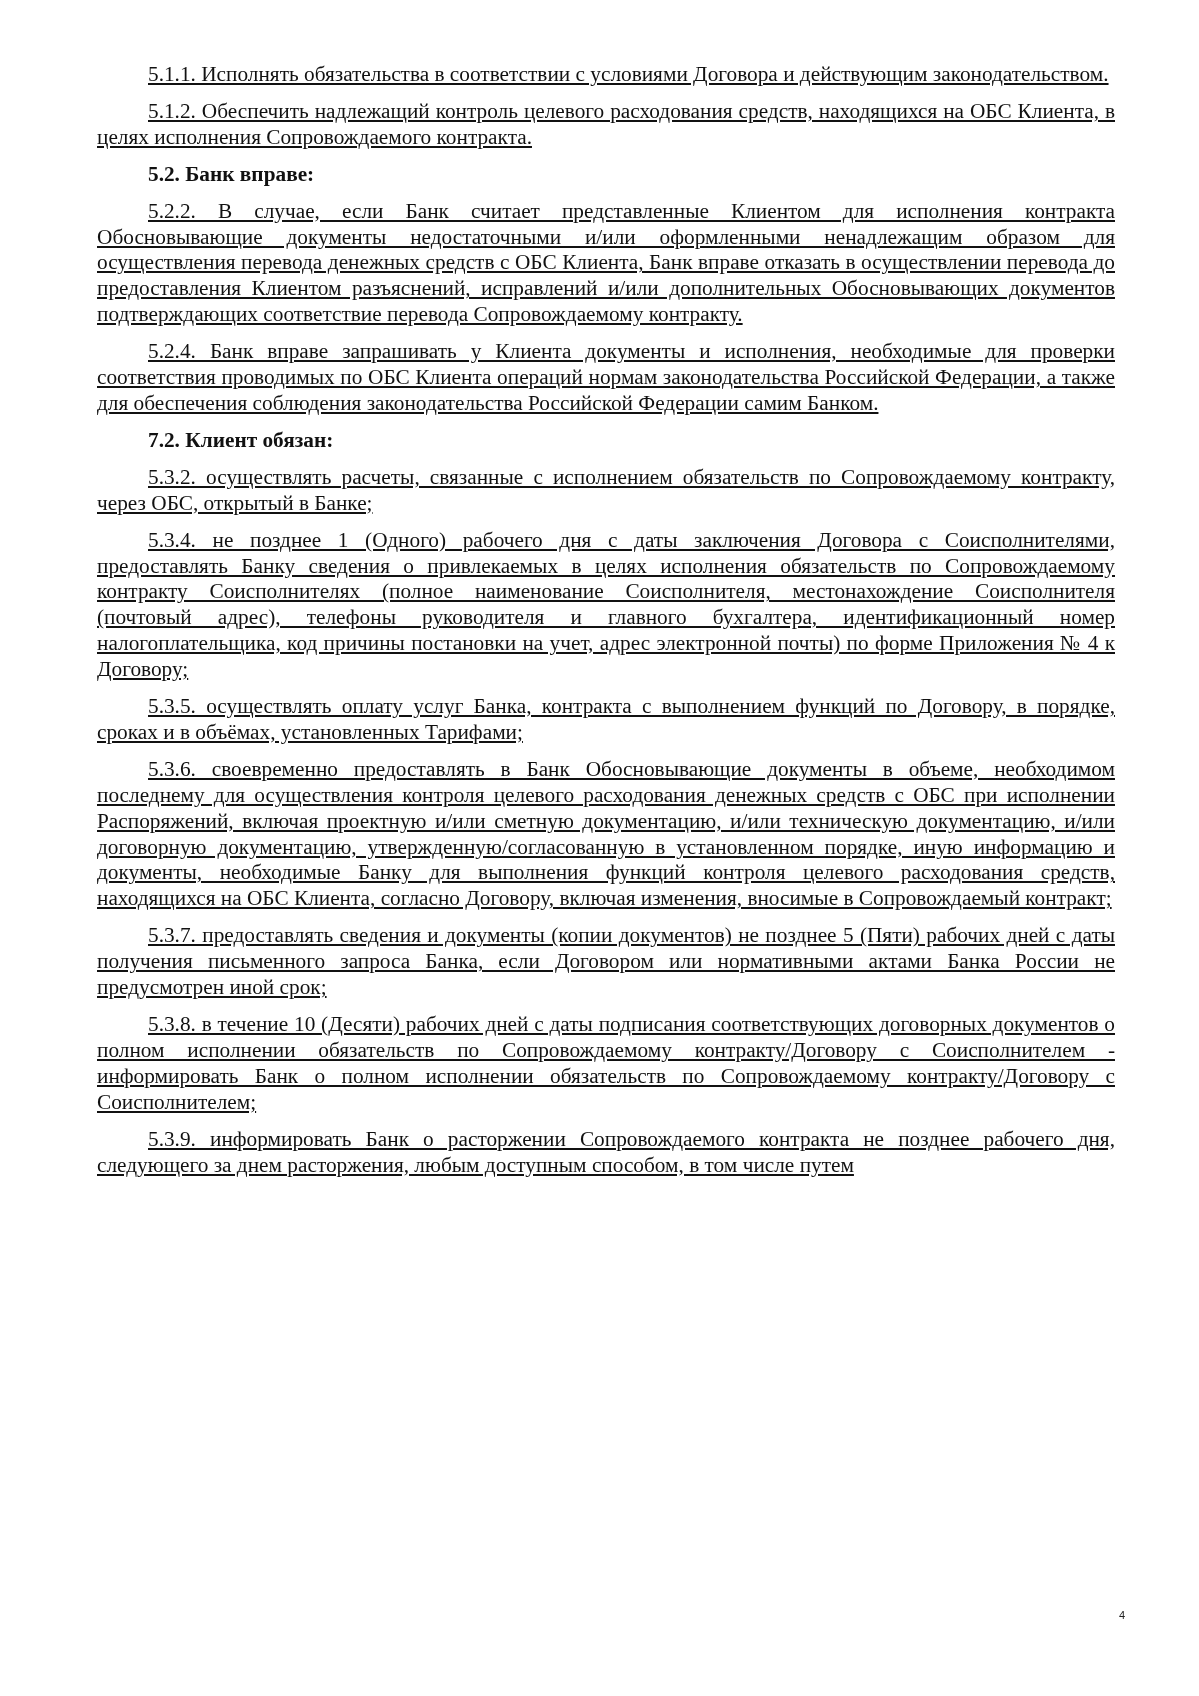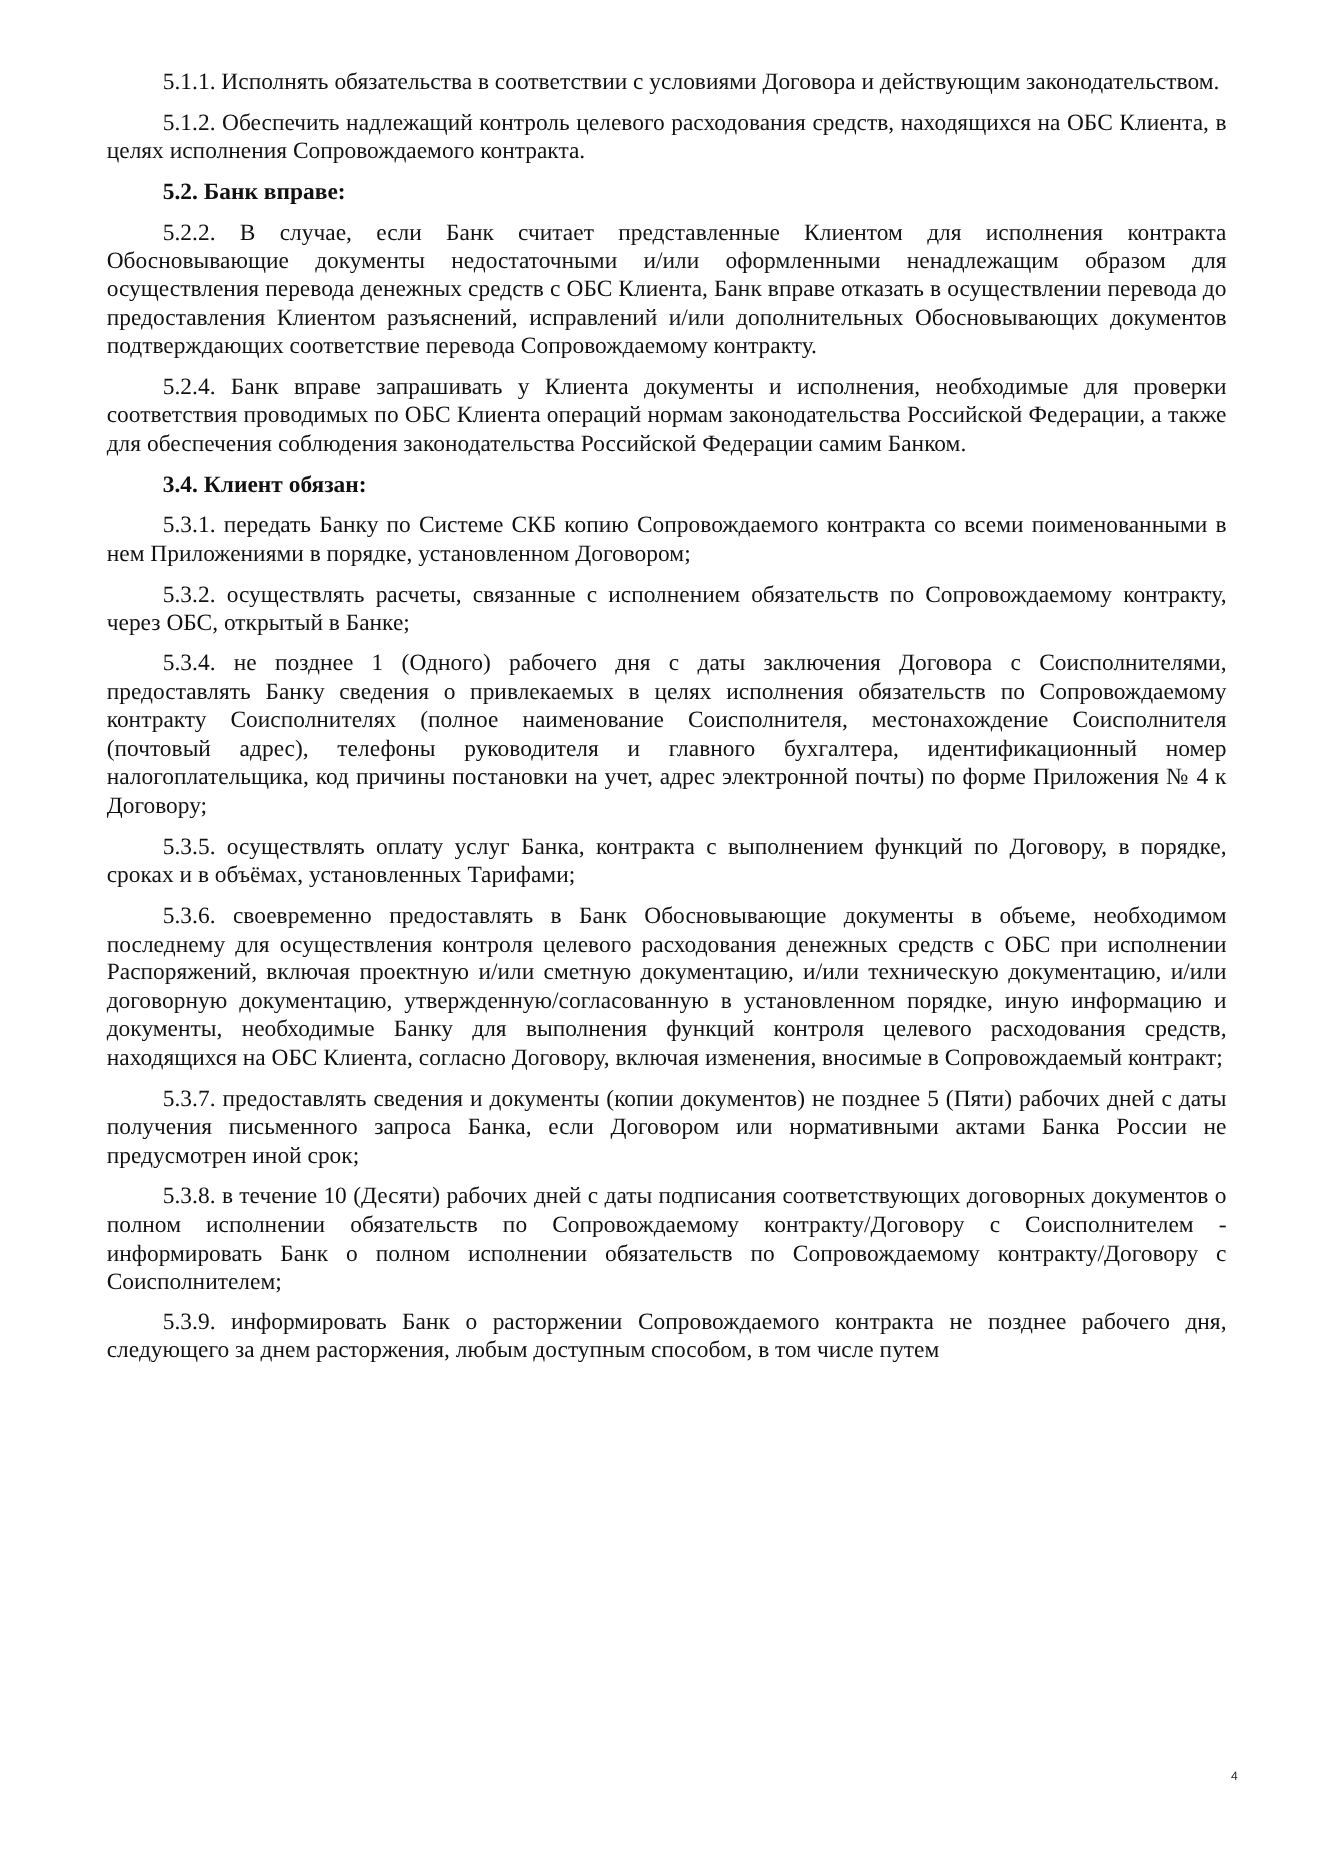--- a/index.html
+++ b/index.html
@@ -21,20 +21,21 @@
       top: 62px;
       width: 1030px;
     }
     .para {
       margin: 0 12px 11px 0;
       font-size: 21.3px;
       line-height: 25.9px;
       text-align: justify;
       text-indent: 51px;
       hyphens: none;
+      text-decoration: underline;
     }
     .para.narrow {
       margin-left: 4px;
       width: 1020px;
       text-align: left;
       line-height: 24.8px;
     }
     .heading {
       margin: 0 0 11px 0;
       font-size: 21.3px;
@@ -54,22 +55,21 @@
   </style>
 </head>
 <body>
 
 <div class="page">
   <p class="para">5.1.1. Исполнять обязательства в соответствии с условиями Договора и действующим законодательством.</p>
   <p class="para">5.1.2. Обеспечить надлежащий контроль целевого расходования средств, находящихся на ОБС Клиента, в целях исполнения Сопровождаемого контракта.</p>
   <p class="heading">5.2. Банк вправе:</p>
   <p class="para">5.2.2. В случае, если Банк считает представленные Клиентом для исполнения контракта Обосновывающие документы недостаточными и/или оформленными ненадлежащим образом для осуществления перевода денежных средств с ОБС Клиента, Банк вправе отказать в осуществлении перевода до предоставления Клиентом разъяснений, исправлений и/или дополнительных Обосновывающих документов подтверждающих соответствие перевода Сопровождаемому контракту.</p>
   <p class="para">5.2.4. Банк вправе запрашивать у Клиента документы и исполнения, необходимые для проверки соответствия проводимых по ОБС Клиента операций нормам законодательства Российской Федерации, а также для обеспечения соблюдения законодательства Российской Федерации самим Банком.</p>
-  <p class="heading">3.4. Клиент обязан:</p>
-  <p class="para">5.3.1. передать Банку по Системе СКБ копию Сопровождаемого контракта со всеми поименованными в нем Приложениями в порядке, установленном Договором;</p>
+  <p class="heading">7.2. Клиент обязан:</p>
   <p class="para">5.3.2. осуществлять расчеты, связанные с исполнением обязательств по Сопровождаемому контракту, через ОБС, открытый в Банке;</p>
   <p class="para">5.3.4. не позднее 1 (Одного) рабочего дня с даты заключения Договора с Соисполнителями, предоставлять Банку сведения о привлекаемых в целях исполнения обязательств по Сопровождаемому контракту Соисполнителях (полное наименование Соисполнителя, местонахождение Соисполнителя (почтовый адрес), телефоны руководителя и главного бухгалтера, идентификационный номер налогоплательщика, код причины постановки на учет, адрес электронной почты) по форме Приложения №  4 к Договору;</p>
   <p class="para">5.3.5. осуществлять оплату услуг Банка, контракта с выполнением функций по Договору, в порядке, сроках и в объёмах, установленных Тарифами;</p>
   <p class="para">5.3.6. своевременно предоставлять в Банк Обосновывающие документы в объеме, необходимом последнему для осуществления контроля целевого расходования денежных средств с ОБС при исполнении Распоряжений, включая проектную и/или сметную документацию, и/или техническую документацию, и/или договорную документацию, утвержденную/согласованную в установленном порядке, иную информацию и документы, необходимые Банку для выполнения функций контроля целевого расходования средств, находящихся на ОБС Клиента, согласно Договору, включая изменения, вносимые в Сопровождаемый контракт;</p>
   <p class="para">5.3.7. предоставлять сведения и документы (копии документов) не позднее 5 (Пяти) рабочих дней с даты получения письменного запроса Банка, если Договором или нормативными актами Банка России не предусмотрен иной срок;</p>
   <p class="para">5.3.8. в течение 10 (Десяти) рабочих дней с даты подписания соответствующих договорных документов о полном исполнении обязательств по Сопровождаемому контракту/Договору с Соисполнителем - информировать Банк о полном исполнении обязательств по Сопровождаемому контракту/Договору с Соисполнителем;</p>
   <p class="para">5.3.9. информировать Банк о расторжении Сопровождаемого контракта не позднее рабочего дня, следующего за днем расторжения, любым доступным способом, в том числе путем</p>
 </div>
 
 <div class="page-number">4</div>

